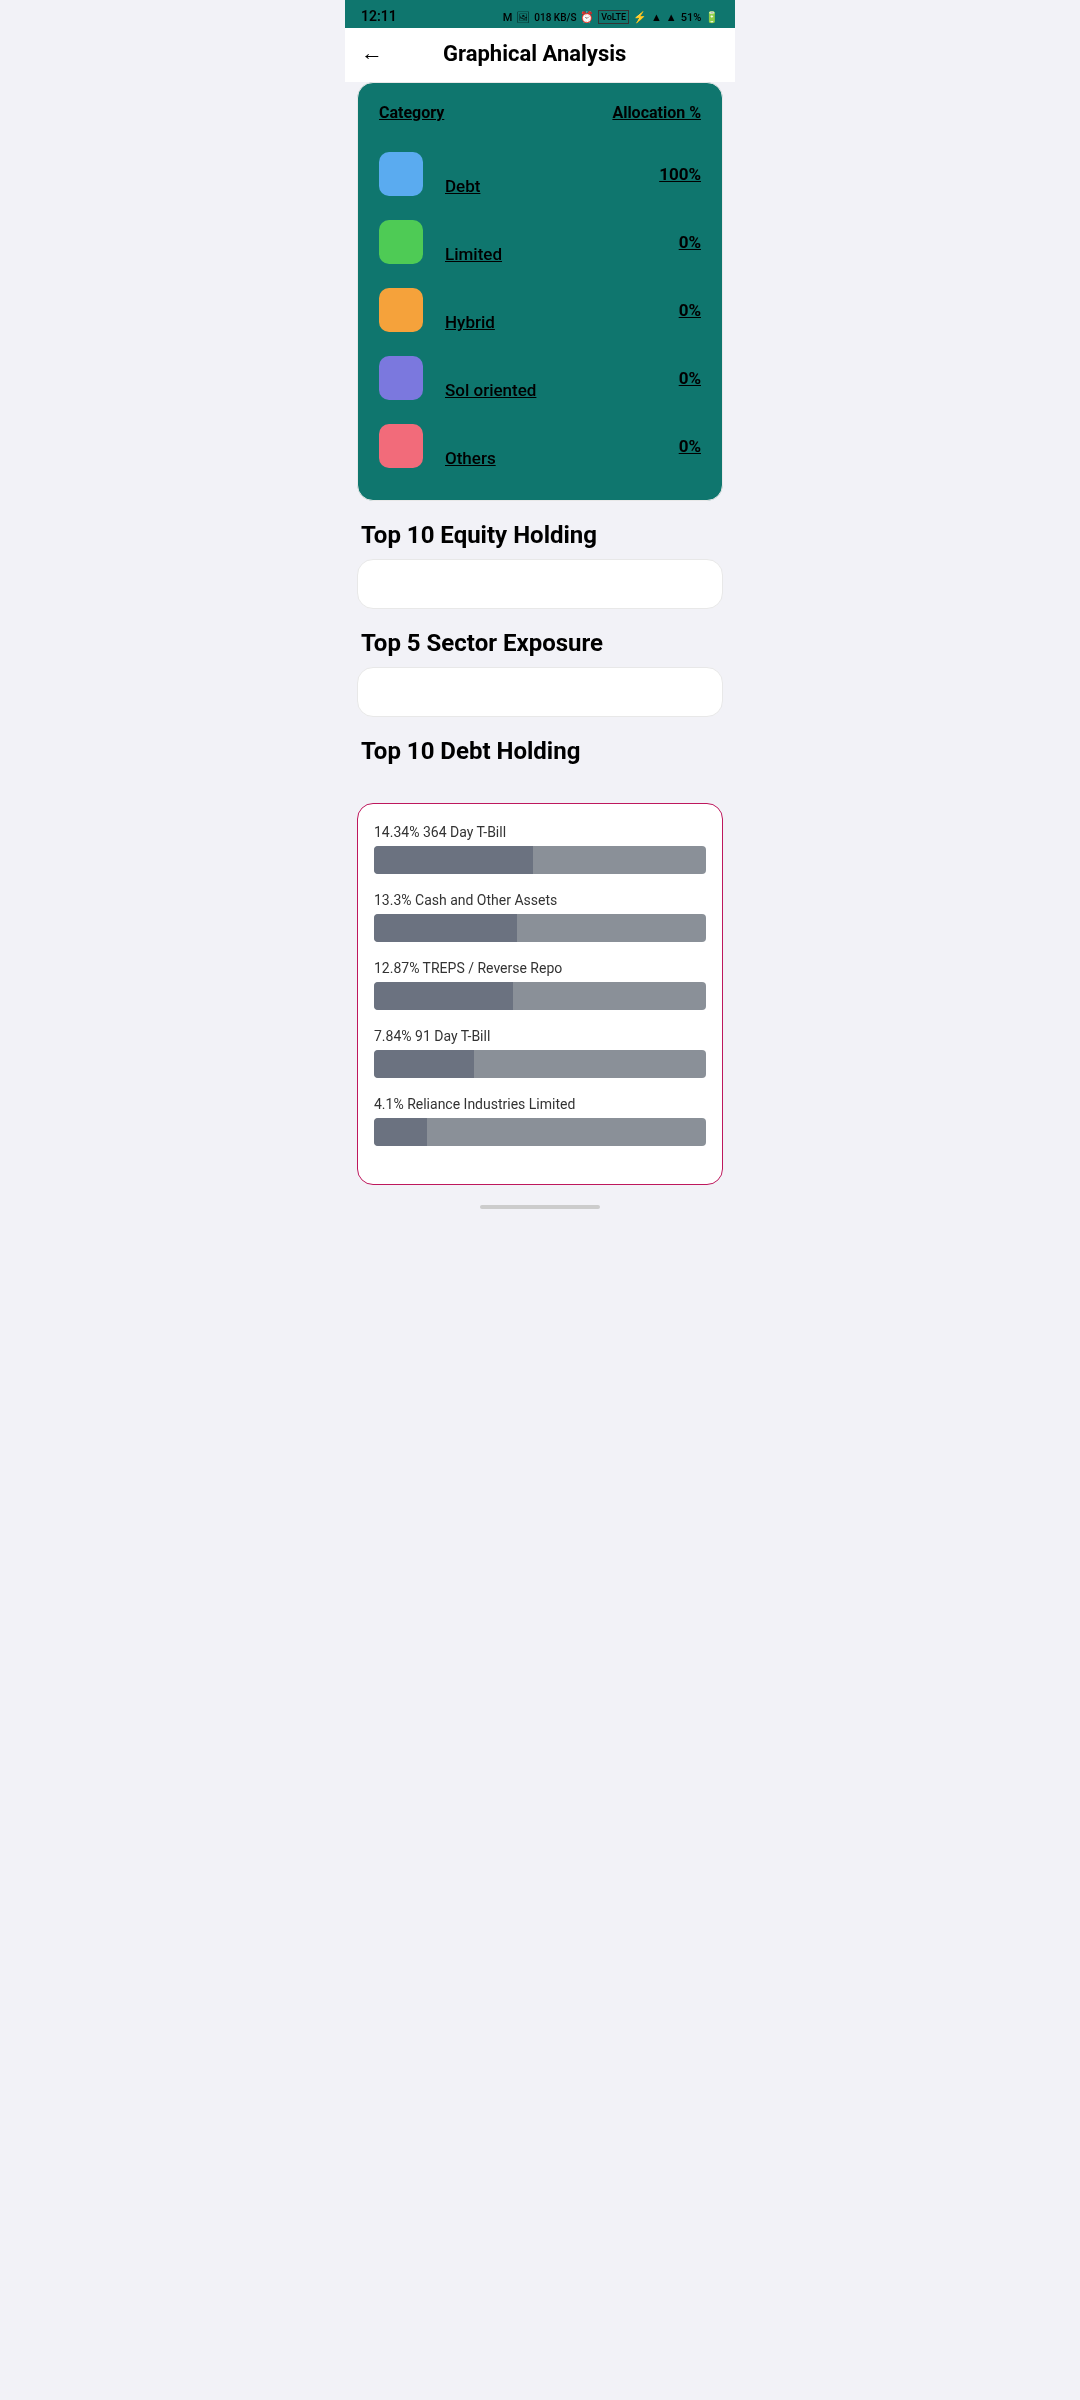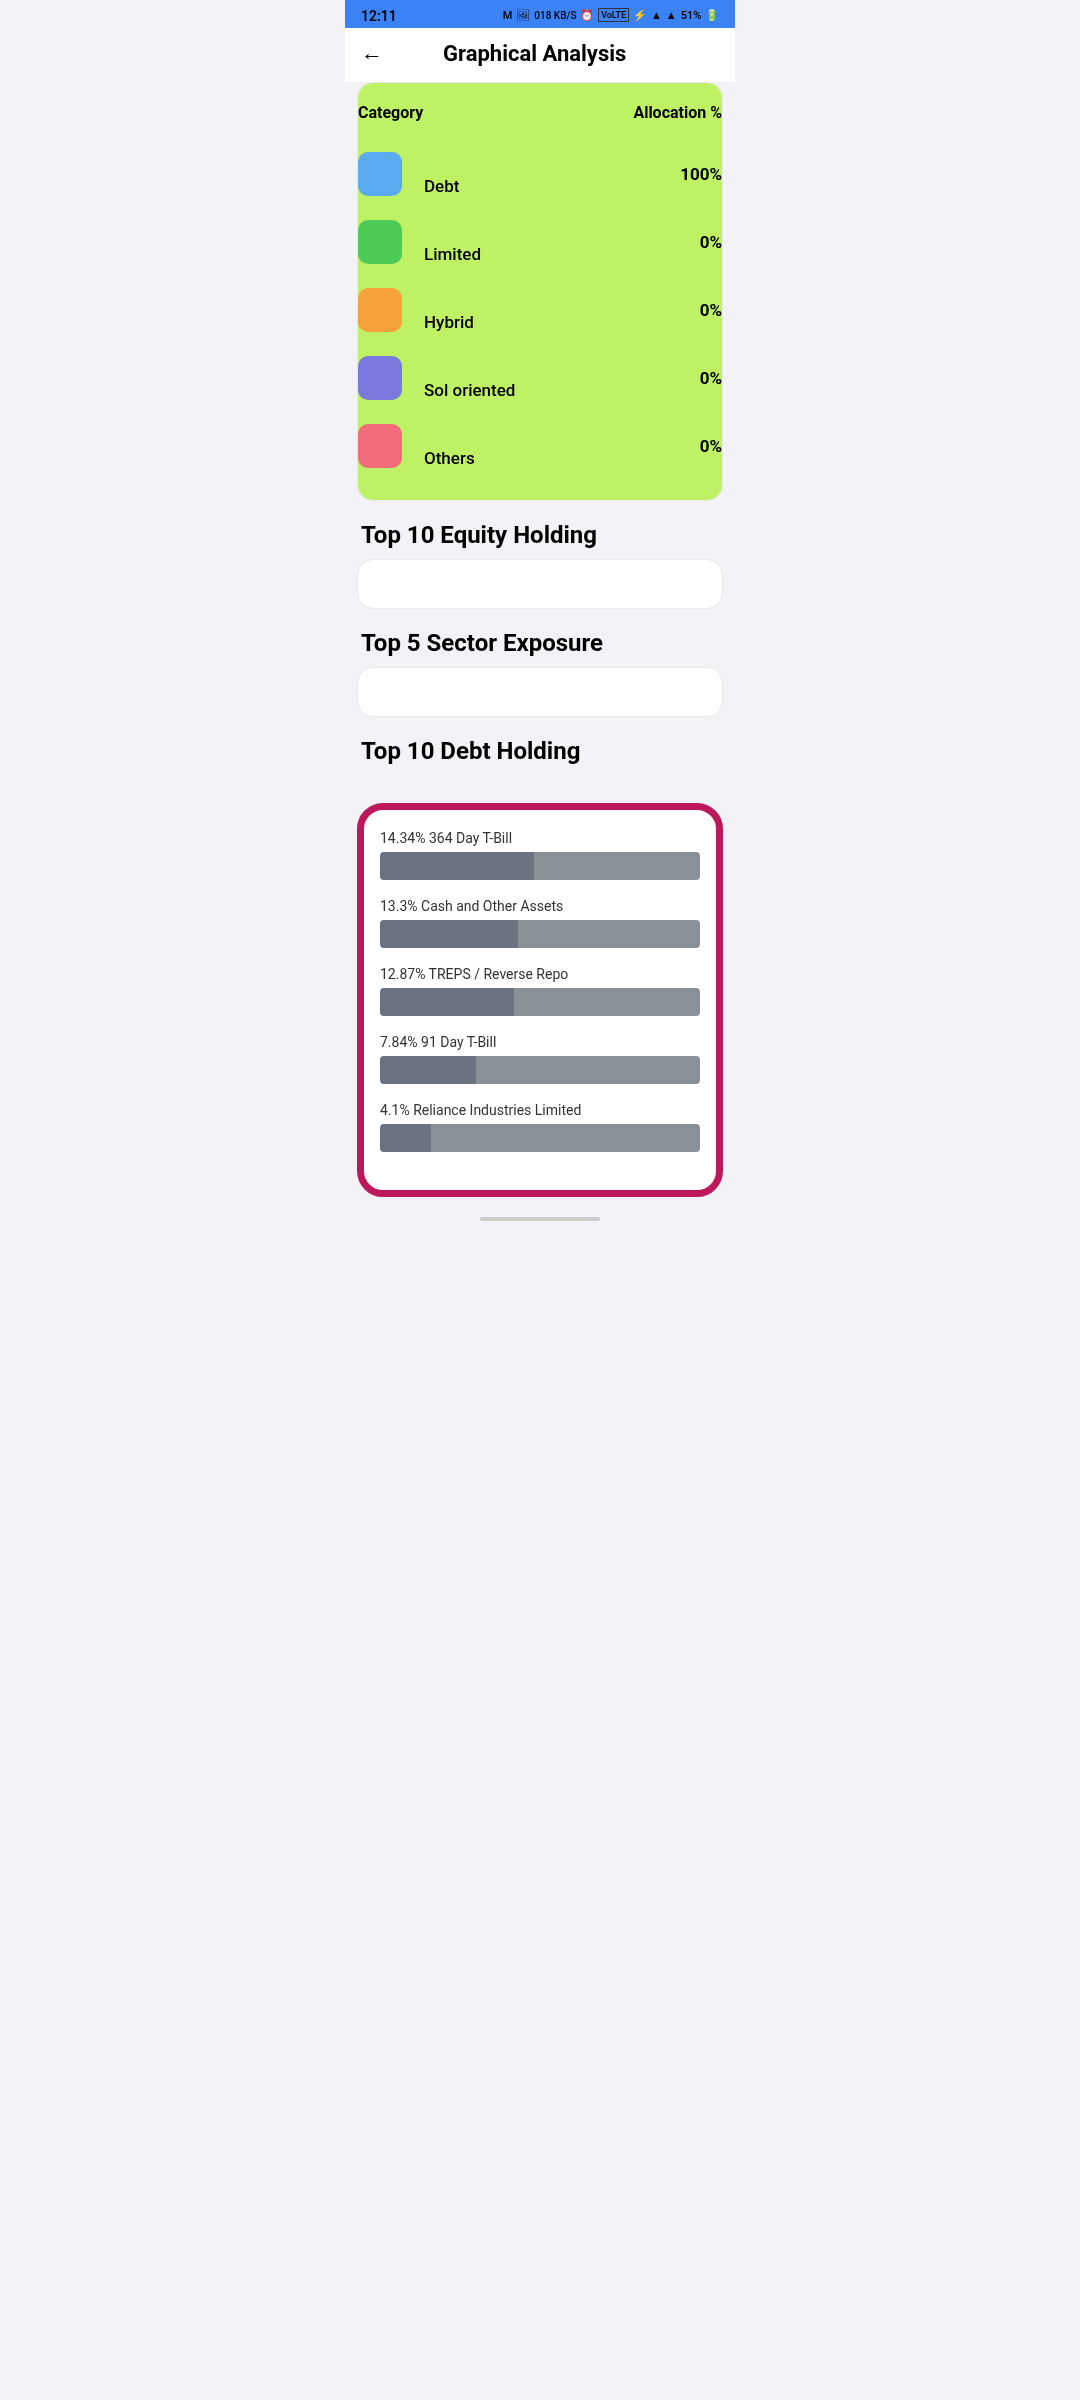--- a/index.html
+++ b/index.html
@@ -10,23 +10,23 @@
       font-family: -apple-system, BlinkMacSystemFont, 'Segoe UI', Roboto, sans-serif;
       width: 390px;
       min-height: 860px;
       margin: 0 auto;
       overflow-x: hidden;
     }
 
     .status-bar {
       display: flex;
       justify-content: space-between;
-      align-items: flex-start;
+      align-items: flex-end;
       padding: 8px 16px 4px;
-      background: #3b82f6;
+      background: #0f766e;
       font-size: 13px;
       font-weight: 500;
       color: #000;
     }
 
     .status-left {
       font-weight: 600;
       font-size: 14px;
     }
 
@@ -58,25 +58,26 @@
       color: #000;
       margin-left: 48px;
     }
 
     .main-content {
       padding: 0 12px;
       background: #f2f2f7;
     }
 
     .category-card {
-      background: #bef264;
+      background: #0f766e;
       border-radius: 16px;
-      padding: 20px 0;
+      padding: 20px 21px;
       margin-bottom: 20px;
       border: 1px solid #e8e8e8;
+      text-decoration: underline;
     }
 
     .category-header {
       display: flex;
       justify-content: space-between;
       align-items: center;
       margin-bottom: 18px;
     }
 
     .category-header-label {
@@ -134,24 +135,24 @@
       background: white;
       border-radius: 16px;
       padding: 18px 16px;
       margin-bottom: 20px;
       border: 1px solid #e8e8e8;
       min-height: 50px;
     }
 
     .debt-card {
       background: white;
-      border-radius: 26px;
+      border-radius: 16px;
       padding: 20px 16px;
       margin-bottom: 20px;
-      border: 7px solid #be185d;
+      border: 1px solid #be185d;
       margin-top: 38px;
     }
 
     .debt-item {
       margin-bottom: 18px;
     }
 
     .debt-label {
       font-size: 14px;
       color: #333;

